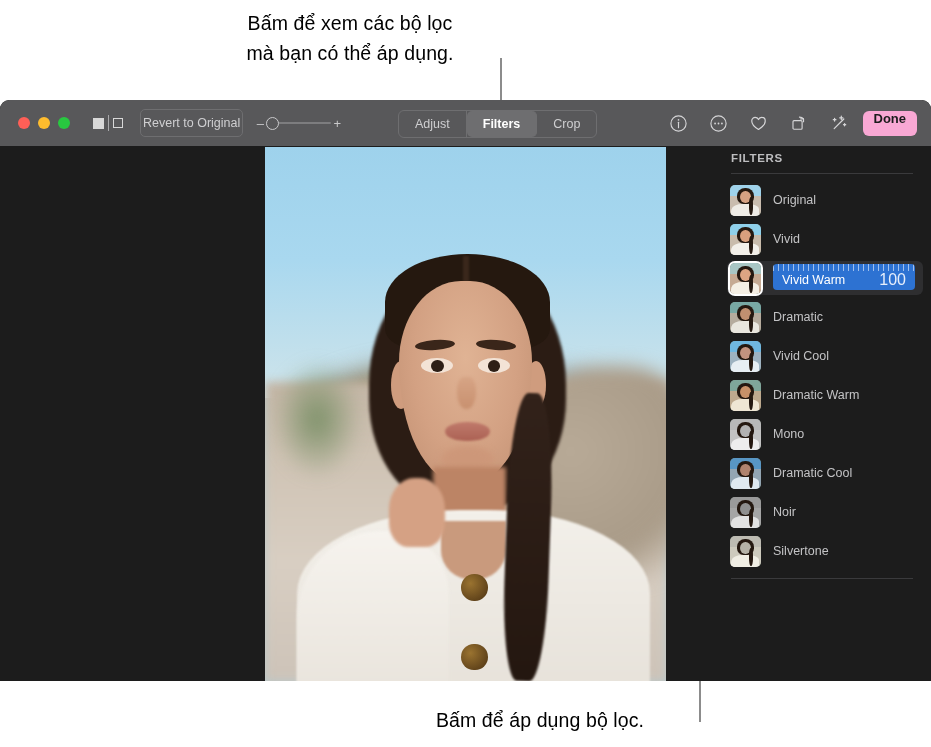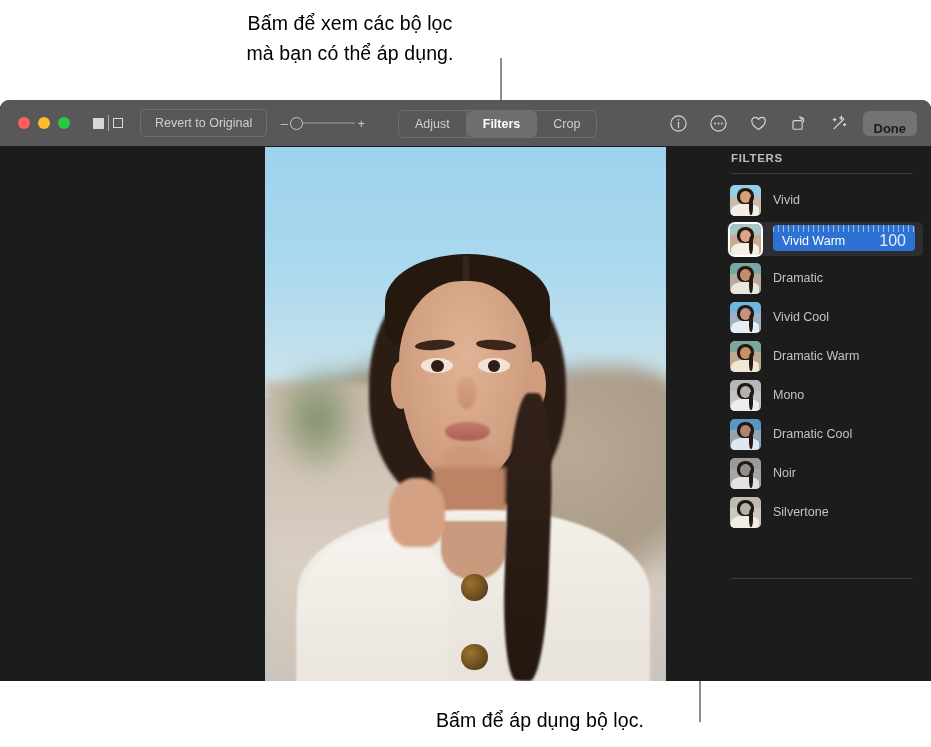--- a/index.html
+++ b/index.html
@@ -44,21 +44,21 @@
   .light.red{background:#ff5f57;}
   .light.amber{background:#febc2e;}
   .light.green{background:#28c840;}
 
   #view-toggle{margin-left:23px;display:flex;align-items:center;gap:0;}
   .vt-fill{width:11px;height:11px;background:#d8d8d8;}
   .vt-bar{width:1px;height:16px;background:#a9a9ab;margin:0 4px;}
   .vt-out{width:10px;height:10px;border:1.5px solid #d8d8d8;box-sizing:border-box;}
 
   #revert-btn{
-    margin-left:17px;height:26px;padding:0 14px;display:flex;align-items:center;
+    margin-left:17px;height:26px;padding:0 2px;display:flex;align-items:center;
     border:1px solid #6e6e70;border-radius:5px;color:#cfcfd1;font-size:12.5px;
     background:transparent;
   }
 
   #zoom-slider{margin-left:11px;display:flex;align-items:center;gap:0;}
   .zs-sign{color:#c9c9cb;font-size:13px;width:12px;text-align:center;}
   .zs-track{position:relative;width:65px;height:14px;display:flex;align-items:center;}
   .zs-line{position:absolute;left:7px;right:0;height:2px;background:#7d7d7f;border-radius:1px;}
   .zs-knob{position:absolute;left:0;width:13px;height:13px;border-radius:50%;
            border:1.4px solid #c9c9cb;box-sizing:border-box;background:#58585a;}
@@ -71,22 +71,22 @@
     display:flex;align-items:center;justify-content:center;
     font-size:12.5px;color:#cfcfd1;padding:0 16px;height:100%;
     border-right:1px solid #6e6e70;box-sizing:border-box;
   }
   .seg:last-child{border-right:none;}
   .seg.active{background:#6e6e70;color:#fff;font-weight:bold;border-radius:5px;}
 
   #right-icons{position:absolute;right:14px;top:0;height:46px;display:flex;align-items:center;gap:0;}
   .ticon{width:40px;height:46px;display:flex;align-items:center;justify-content:center;color:#d5d5d7;}
   #done-btn{
-    margin-left:4px;background:#737373;color:#1b1b1b;font-size:13px;font-weight:bold;
-    border-radius:6px;height:25px;padding:0 11px;display:flex;align-items:flex-end;
+    margin-left:4px;background:#f9a8d4;color:#1b1b1b;font-size:13px;font-weight:bold;
+    border-radius:6px;height:25px;padding:0 11px;display:flex;align-items:flex-start;
   }
 
   
   #content{position:absolute;top:46px;left:0;right:0;bottom:0;background:#1c1c1c;}
   #canvas{position:absolute;left:0;top:0;width:715px;bottom:0;background:#1c1c1c;}
 
   
   #photo{
     position:absolute;left:265px;top:1px;width:401px;height:534px;overflow:hidden;
     background:#b9c9cc;
@@ -316,20 +316,32 @@
         <div class="ph btn2"></div>
       </div>
     </div>
 
     <div id="sidebar">
       <div id="filters-title">FILTERS</div>
       <div class="hr" id="hr-top"></div>
       <div id="filter-list">
           <div class="frow">
             <div class="thumb">
+              <div class="t-sky" style="background:#9fd2ea"></div>
+              <div class="t-grd" style="background:#c9bcae"></div>
+              <div class="t-shirt" style="background:#efece6"></div>
+              <div class="t-arm" style="background:#efece6"></div>
+              <div class="t-hair"></div>
+              <div class="t-face" style="background:#d6a283"></div>
+              <div class="t-braid"></div>
+            </div>
+            <span class="flabel">Original</span>
+          </div>
+          <div class="frow">
+            <div class="thumb">
               <div class="t-sky" style="background:#8fd0ea"></div>
               <div class="t-grd" style="background:#c8bbab"></div>
               <div class="t-shirt" style="background:#f2efe9"></div>
               <div class="t-arm" style="background:#f2efe9"></div>
               <div class="t-hair"></div>
               <div class="t-face" style="background:#d9a07e"></div>
               <div class="t-braid"></div>
             </div>
             <span class="flabel">Vivid</span>
           </div>

